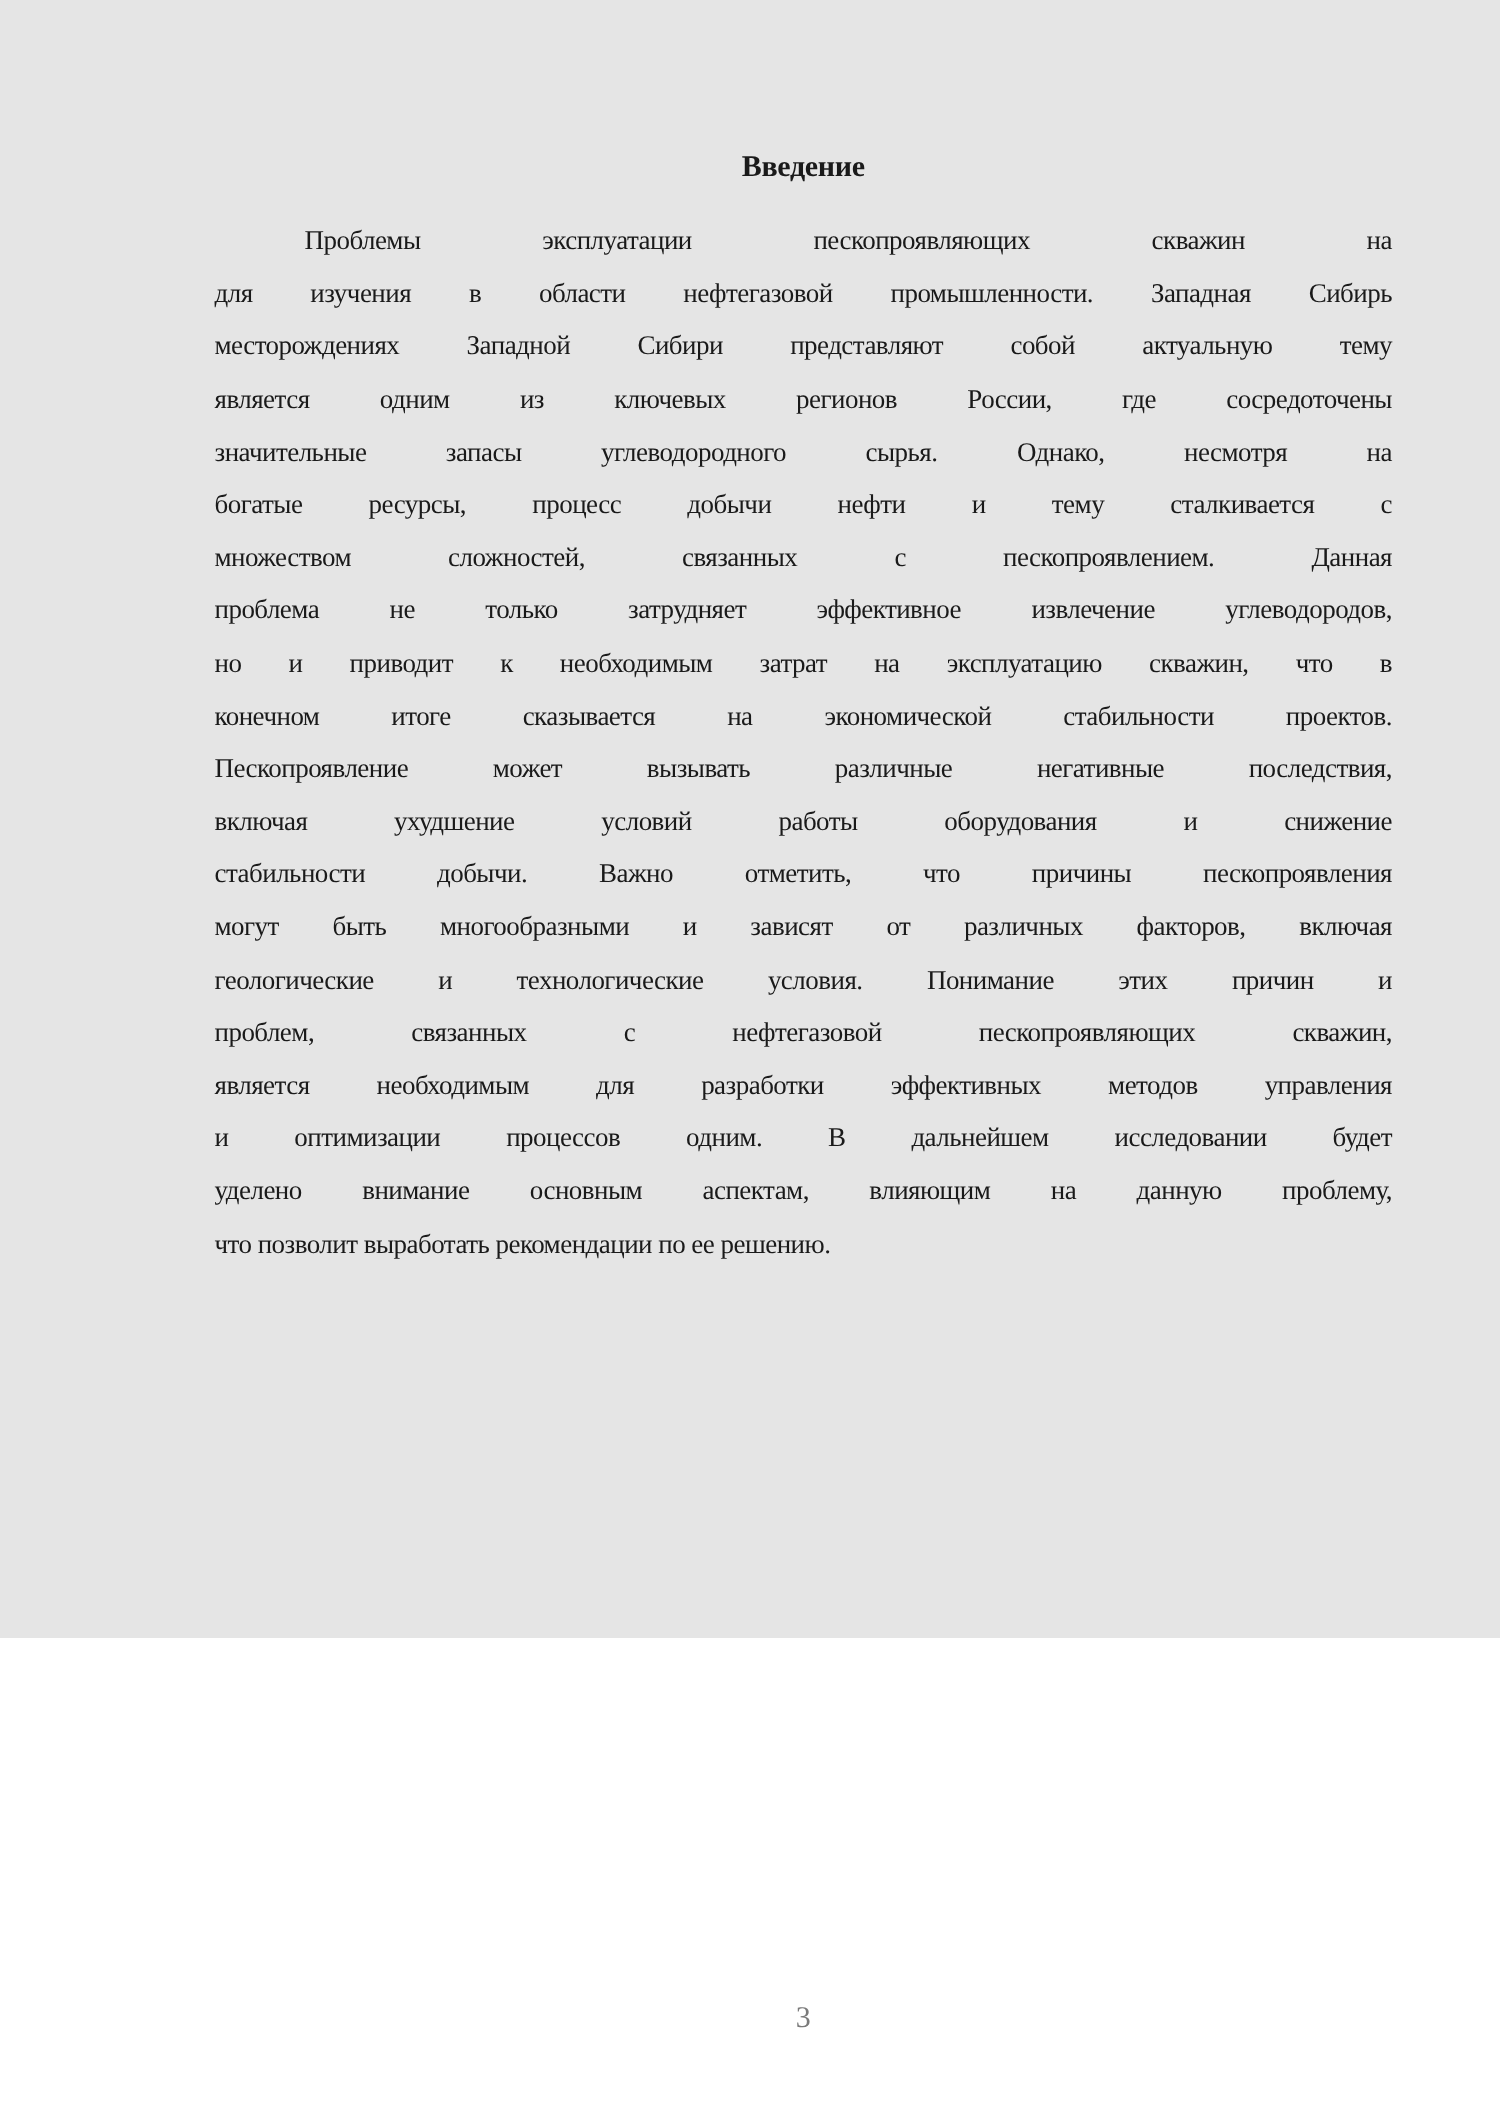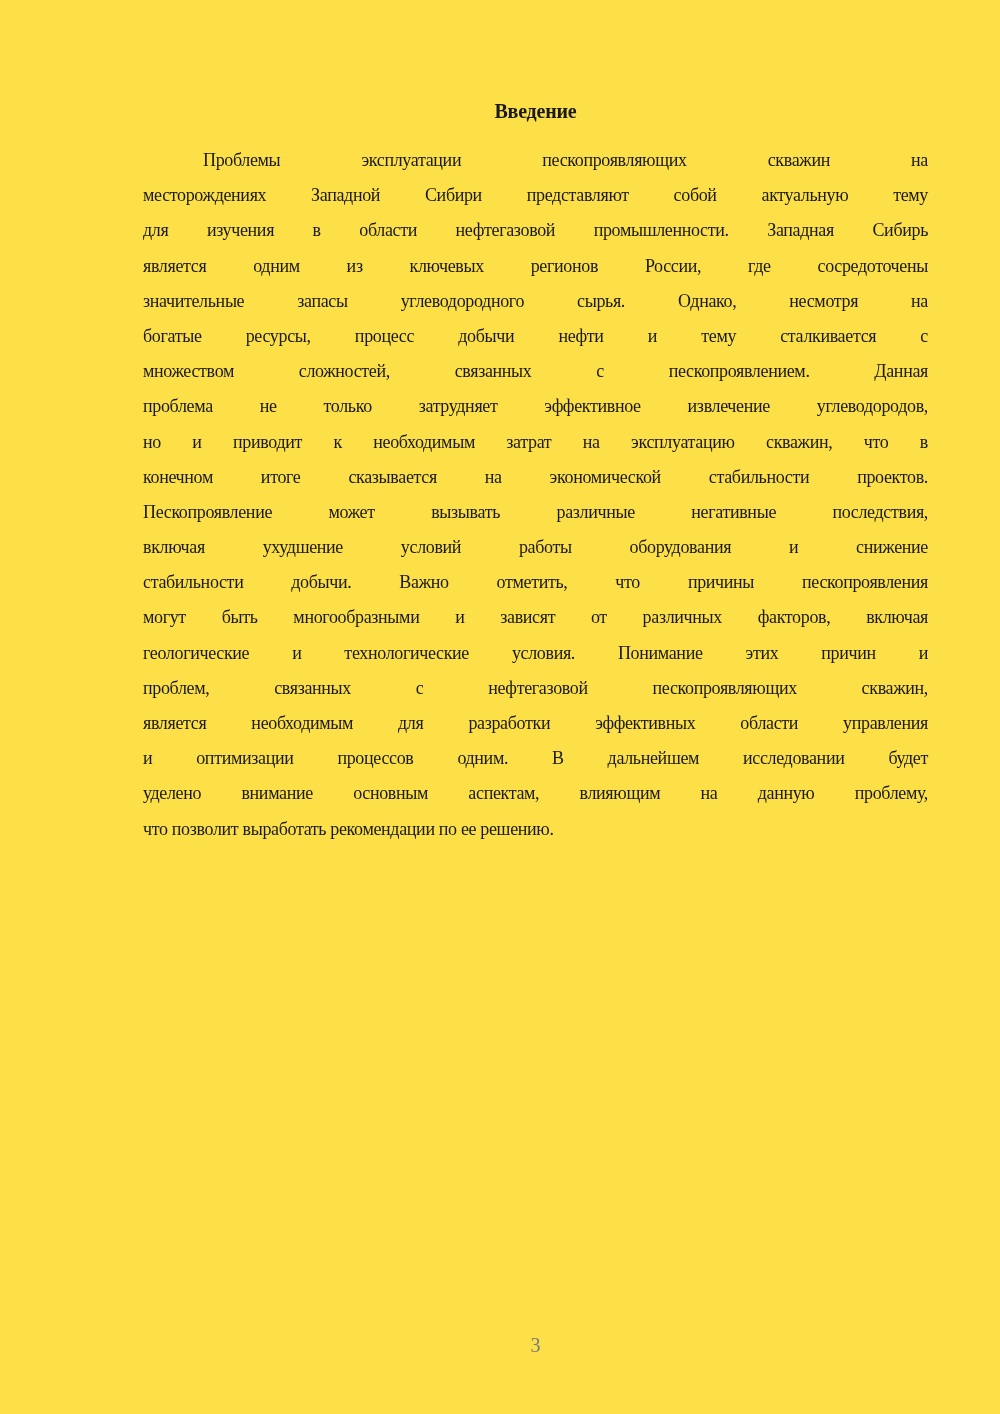--- a/index.html
+++ b/index.html
@@ -12,22 +12,22 @@
       height: 1414px;
       position: relative;
       overflow: hidden;
       font-family: "Liberation Serif", "DejaVu Serif", serif;
       color: #1a1a1a;
     }
     .page {
       position: absolute;
       left: 0; top: 0;
       width: 1000px;
-      height: 1414px;
-      background: #fde047;
+      height: 1092px;
+      background: #e5e5e5;
       font-family: Liberation Serif, serif;
     }
     .heading {
       position: absolute;
       left: 143px;
       width: 785px;
       top: 97px;
       text-align: center;
       font-weight: bold;
       font-size: 20px;
@@ -71,35 +71,35 @@
     }
   </style>
 </head>
 <body>
 
 <div class="page">
   <div class="heading">Введение</div>
 
   <div class="body-text">
     <span class="line indent">Проблемы эксплуатации пескопроявляющих скважин на</span>
+    <span class="line">для изучения в области нефтегазовой промышленности. Западная Сибирь</span>
     <span class="line">месторождениях Западной Сибири представляют собой актуальную тему</span>
-    <span class="line">для изучения в области нефтегазовой промышленности. Западная Сибирь</span>
     <span class="line">является одним из ключевых регионов России, где сосредоточены</span>
     <span class="line">значительные запасы углеводородного сырья. Однако, несмотря на</span>
     <span class="line">богатые ресурсы, процесс добычи нефти и тему сталкивается с</span>
     <span class="line">множеством сложностей, связанных с пескопроявлением. Данная</span>
     <span class="line">проблема не только затрудняет эффективное извлечение углеводородов,</span>
     <span class="line">но и приводит к необходимым затрат на эксплуатацию скважин, что в</span>
     <span class="line">конечном итоге сказывается на экономической стабильности проектов.</span>
     <span class="line">Пескопроявление может вызывать различные негативные последствия,</span>
     <span class="line">включая ухудшение условий работы оборудования и снижение</span>
     <span class="line">стабильности добычи. Важно отметить, что причины пескопроявления</span>
     <span class="line">могут быть многообразными и зависят от различных факторов, включая</span>
     <span class="line">геологические и технологические условия. Понимание этих причин и</span>
     <span class="line">проблем, связанных с нефтегазовой пескопроявляющих скважин,</span>
-    <span class="line">является необходимым для разработки эффективных области управления</span>
+    <span class="line">является необходимым для разработки эффективных методов управления</span>
     <span class="line">и оптимизации процессов одним. В дальнейшем исследовании будет</span>
     <span class="line">уделено внимание основным аспектам, влияющим на данную проблему,</span>
     <span class="line last">что позволит выработать рекомендации по ее решению.</span>
   </div>
 
   <div class="page-number">3</div>
 </div>
 
 </body></html>

